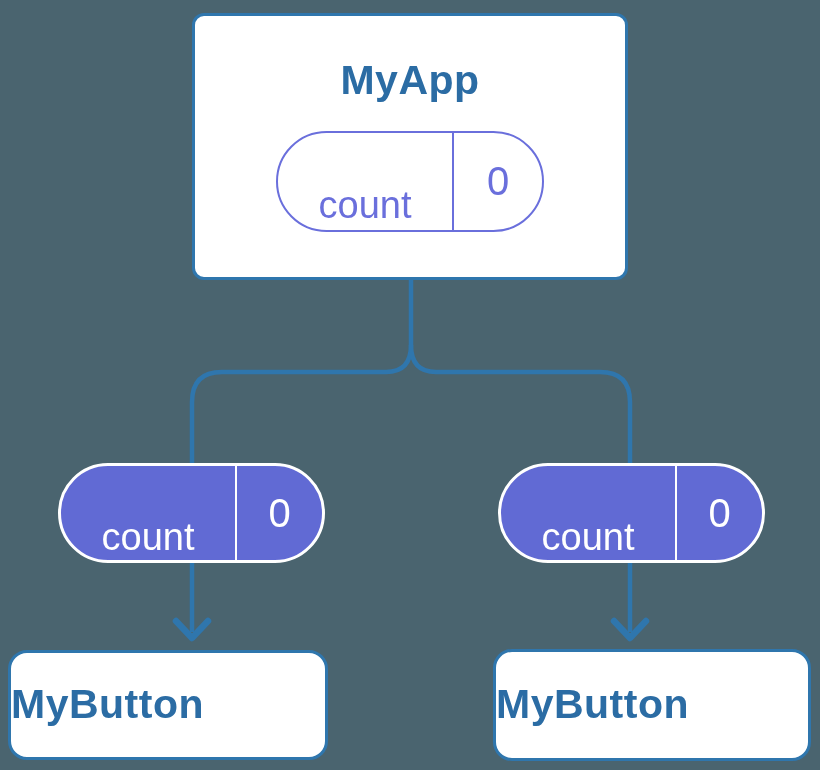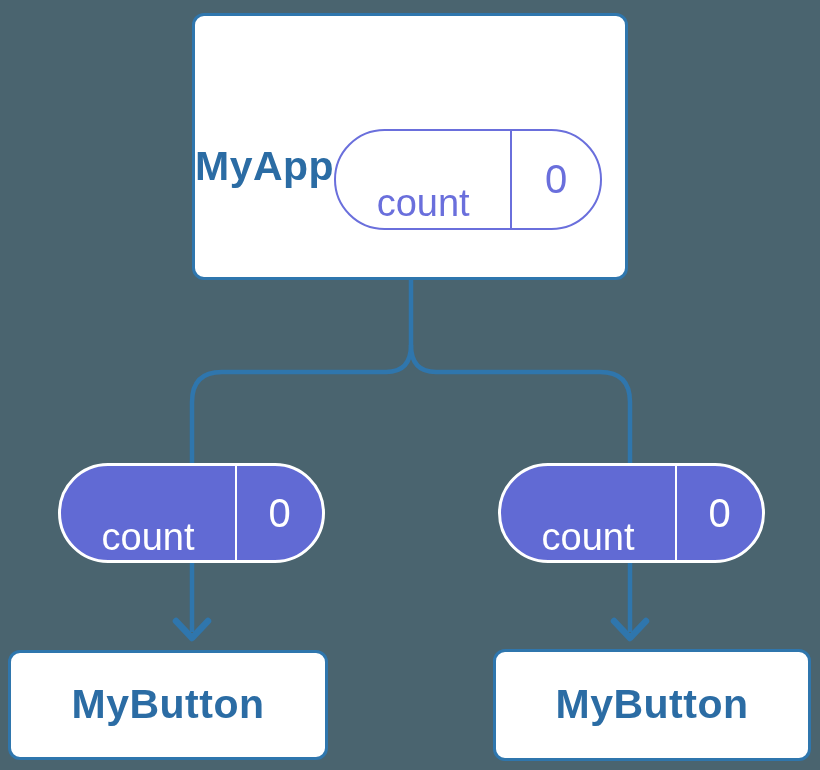--- a/index.html
+++ b/index.html
@@ -29,35 +29,35 @@
     background: #FFFFFF;
     border: 3px solid var(--line-blue, #2F76AD);
     border-radius: 12px;
     box-sizing: border-box;
     z-index: 1;
   }
   .card-root {
     left: 192px; top: 13px;
     width: 436px; height: 267px;
     display: flex;
-    flex-direction: row;
+    flex-direction: column;
     align-items: center;
     padding-top: 40px;
   }
   .card-title {
     font-size: 41px;
     font-weight: 700;
     line-height: 1.2;
     color: var(--title-blue, #2B6CA4);
     letter-spacing: 0.5px;
   }
   .card-child {
     display: flex;
     align-items: center;
-    justify-content: center;
+    border-radius: 19px;
   }
   .card-child-left  { left: 8px;   top: 650px; width: 320px; height: 110px; }
   .card-child-right { left: 493px; top: 649px; width: 318px; height: 112px; }
 
   .pill {
     display: flex;
     align-items: stretch;
     border-radius: 60px;
     box-sizing: border-box;
     overflow: hidden;

